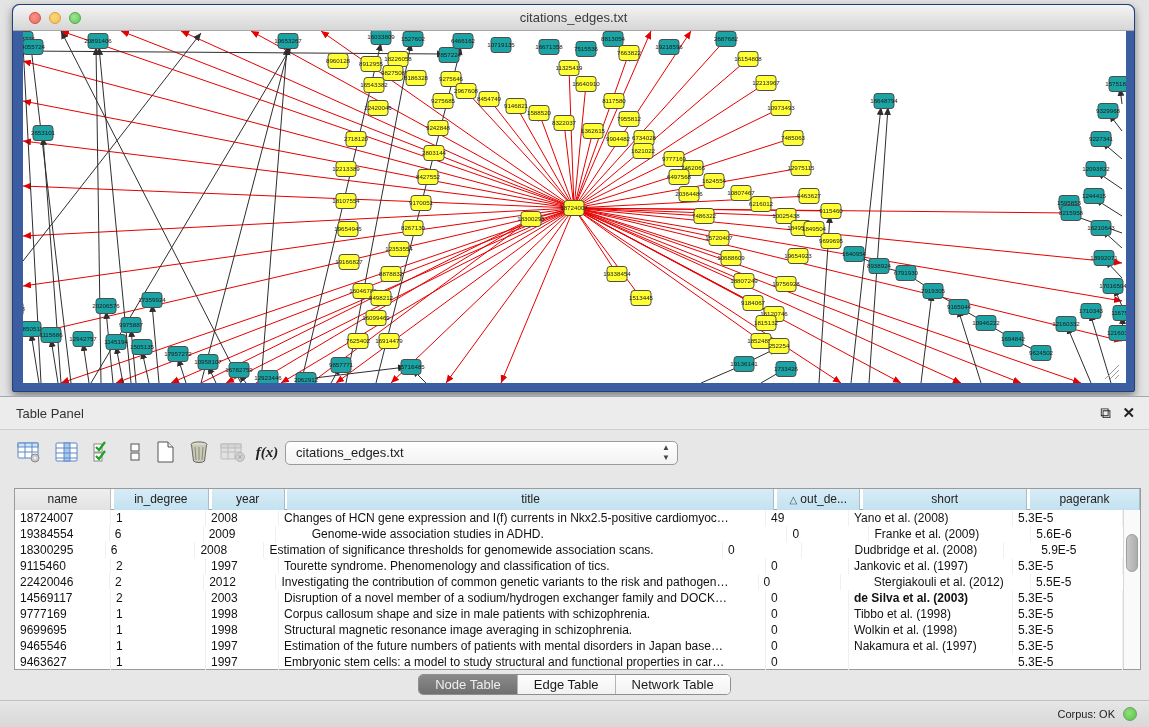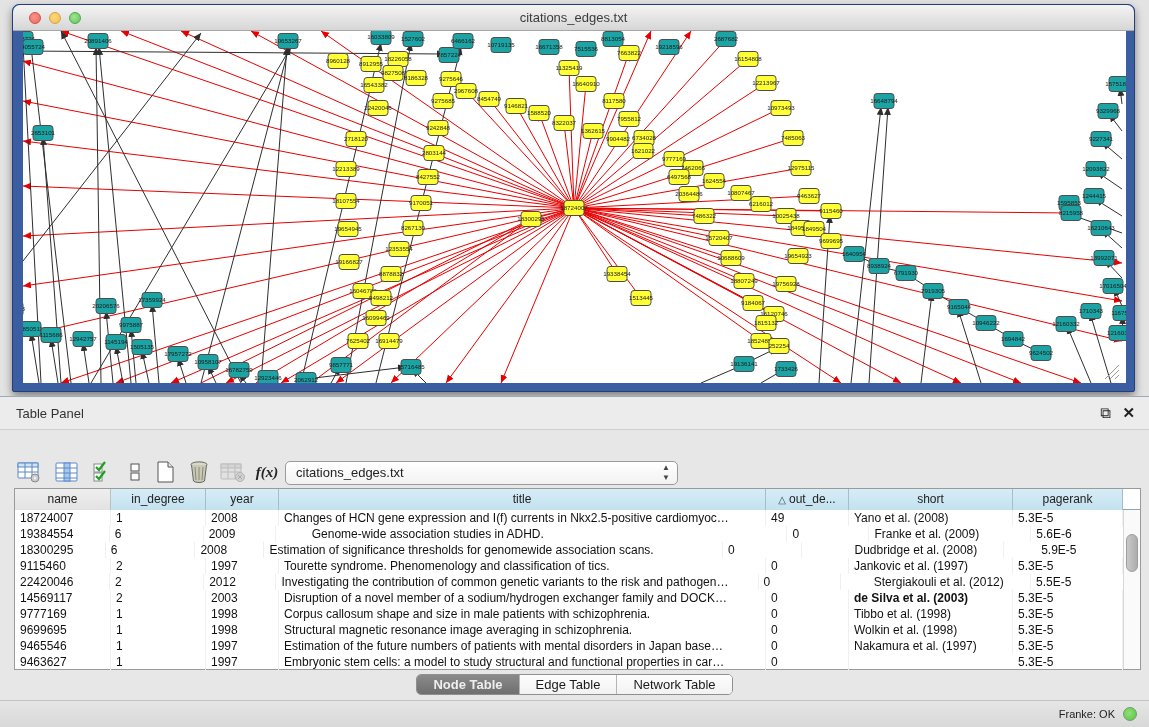--- a/index.html
+++ b/index.html
@@ -26,56 +26,56 @@
   
   .tpanel { position:absolute; left:0; top:396px; width:1149px; height:331px;
     background:#E7E7E7; border-top:1px solid #9FA8B5; }
   .phead { position:absolute; left:0; top:0; right:0; height:33px; background:#ECECEC;
     border-bottom:1px solid #D0D0D0; }
   .phead .ptitle { position:absolute; left:16px; top:9px; font-size:13px; color:#333; }
   .phead .pctrl { position:absolute; top:7px; font-size:15px; color:#222; cursor:default; }
   .float-ic { right:38px; }
   .close-ic { right:14px; font-weight:bold; }
 
-  .ptools { position:absolute; left:0; top:48px; right:0; height:56px; }
+  .ptools { position:absolute; left:0; top:28px; right:0; height:56px; }
   .tool { position:absolute; top:12px; width:30px; height:30px; display:flex;
     align-items:center; justify-content:center; }
   .fx { font-style:italic; font-weight:bold; font-size:15px; color:#222;
     font-family:"Liberation Serif", serif; }
   .combo { position:absolute; left:285px; top:16px; width:393px; height:24px;
     background:linear-gradient(#FFFFFF,#F2F2F2); border:1px solid #9B9B9B;
     border-radius:5px; font-size:13px; color:#222; line-height:22px; padding-left:10px; }
   .combo .arrows { position:absolute; right:7px; top:1px; font-size:8px; line-height:10px;
     color:#444; text-align:center; }
 
   
   .tbl { position:absolute; left:14px; top:91px; width:1127px; height:182px;
     background:#fff; border:1px solid #9A9A9A; font-size:12px; }
-  .thr { display:flex; height:21px; border-bottom:1px solid #8FA6B2; }
+  .thr { display:flex; height:21px; border-bottom:1px solid #8FA6B2;justify-content:space-between; }
   .th { height:21px; line-height:20px; text-align:center; color:#222;
     background:linear-gradient(#D7ECF6,#C3E2F0); border-right:1px solid #A4BECC;
     overflow:hidden; white-space:nowrap; }
   .th.gray { background:linear-gradient(#EFEFEF,#E2E2E2); border-right:1px solid #BFBFBF; }
   .sortg { font-size:10px; margin-right:3px; color:#355; }
   .trow { display:flex; height:16px; line-height:16px; }
   .td { overflow:hidden; white-space:nowrap; padding-left:5px; color:#111;
     border-right:1px solid #F0F0F0; }
   .vsb { position:absolute; right:0; top:21px; bottom:0; width:17px;
     background:#FAFAFA; border-left:1px solid #D8D8D8; }
   .vthumb { position:absolute; left:2px; top:24px; width:12px; height:38px;
     background:linear-gradient(90deg,#C9C9C9,#ADADAD); border-radius:7px; border:1px solid #9E9E9E; }
 
   
   .segwrap { position:absolute; left:0; right:0; top:277px; height:22px; text-align:center; }
   .segs { display:inline-flex; border:1px solid #8F8F8F; border-radius:5px; overflow:hidden;
     background:#FBFBFB; height:21px; }
   .seg { padding:0 16px; font-size:13px; line-height:20px; color:#1A1A1A;
     border-right:1px solid #B5B5B5; background:linear-gradient(#FDFDFD,#F2F2F2); }
   .seg:last-child { border-right:none; }
-  .seg.sel { background:linear-gradient(#8A8A8A,#6F6F6F); color:#EFEFEF;font-weight:bold; }
+  .seg.sel { background:linear-gradient(#8A8A8A,#6F6F6F); color:#EFEFEF; }
 
   
   .statusbar { position:absolute; left:0; right:0; bottom:0; height:27px;
     background:linear-gradient(#E6E6E6,#D8D8D8); border-top:1px solid #C2C2C2; }
   .mem { position:absolute; right:34px; top:7px; font-size:11px; color:#222; }
   .memdot { position:absolute; right:12px; top:6px; width:14px; height:14px; border-radius:50%;
     background:radial-gradient(circle at 5px 5px,#8FE07A,#57C443); border:1px solid #6F9F68; }
 </style>
 </head>
 <body>
@@ -929,16 +929,16 @@
 
   <div class="segwrap">
     <div class="segs" id="segtabs">
         <span class="seg sel">Node Table</span>
         <span class="seg">Edge Table</span>
         <span class="seg">Network Table</span>
       </div>
   </div>
 
   <div class="statusbar">
-    <span class="mem">Franke: OK</span>
+    <span class="mem">Corpus: OK</span>
     <span class="memdot"></span>
   </div>
 </div>
 
 </body></html>

